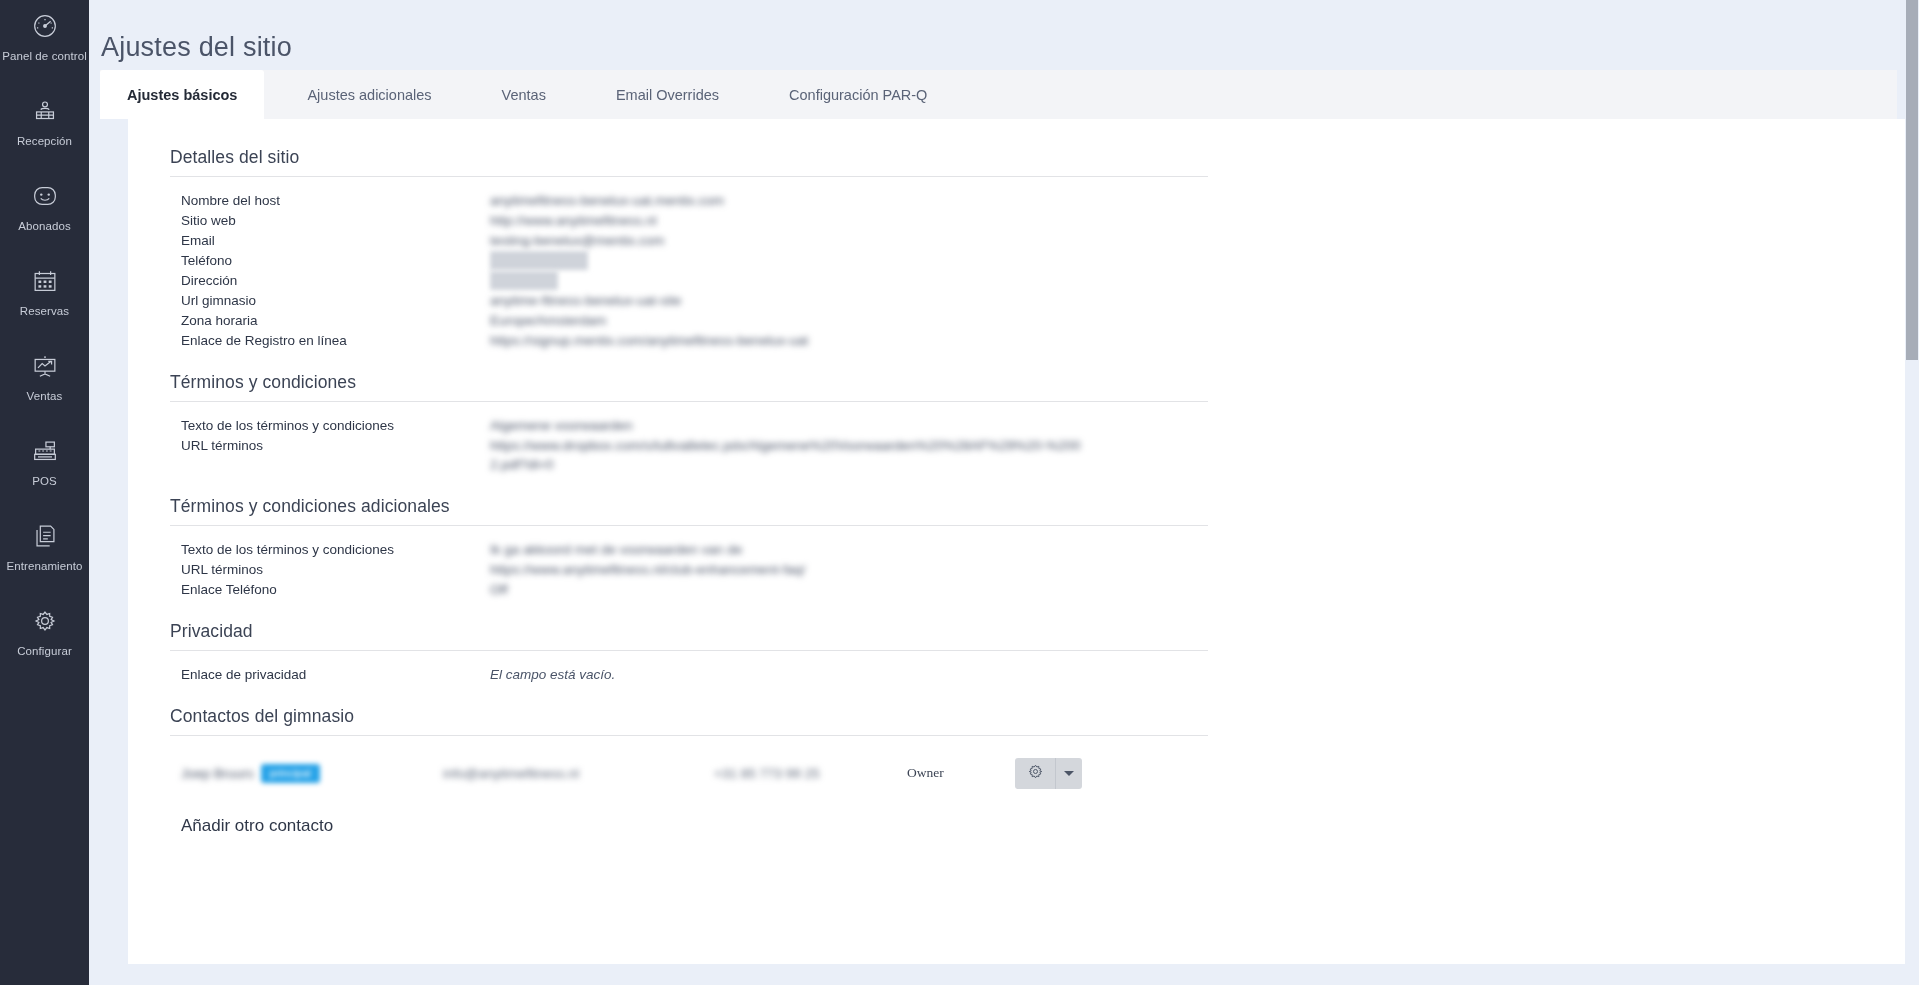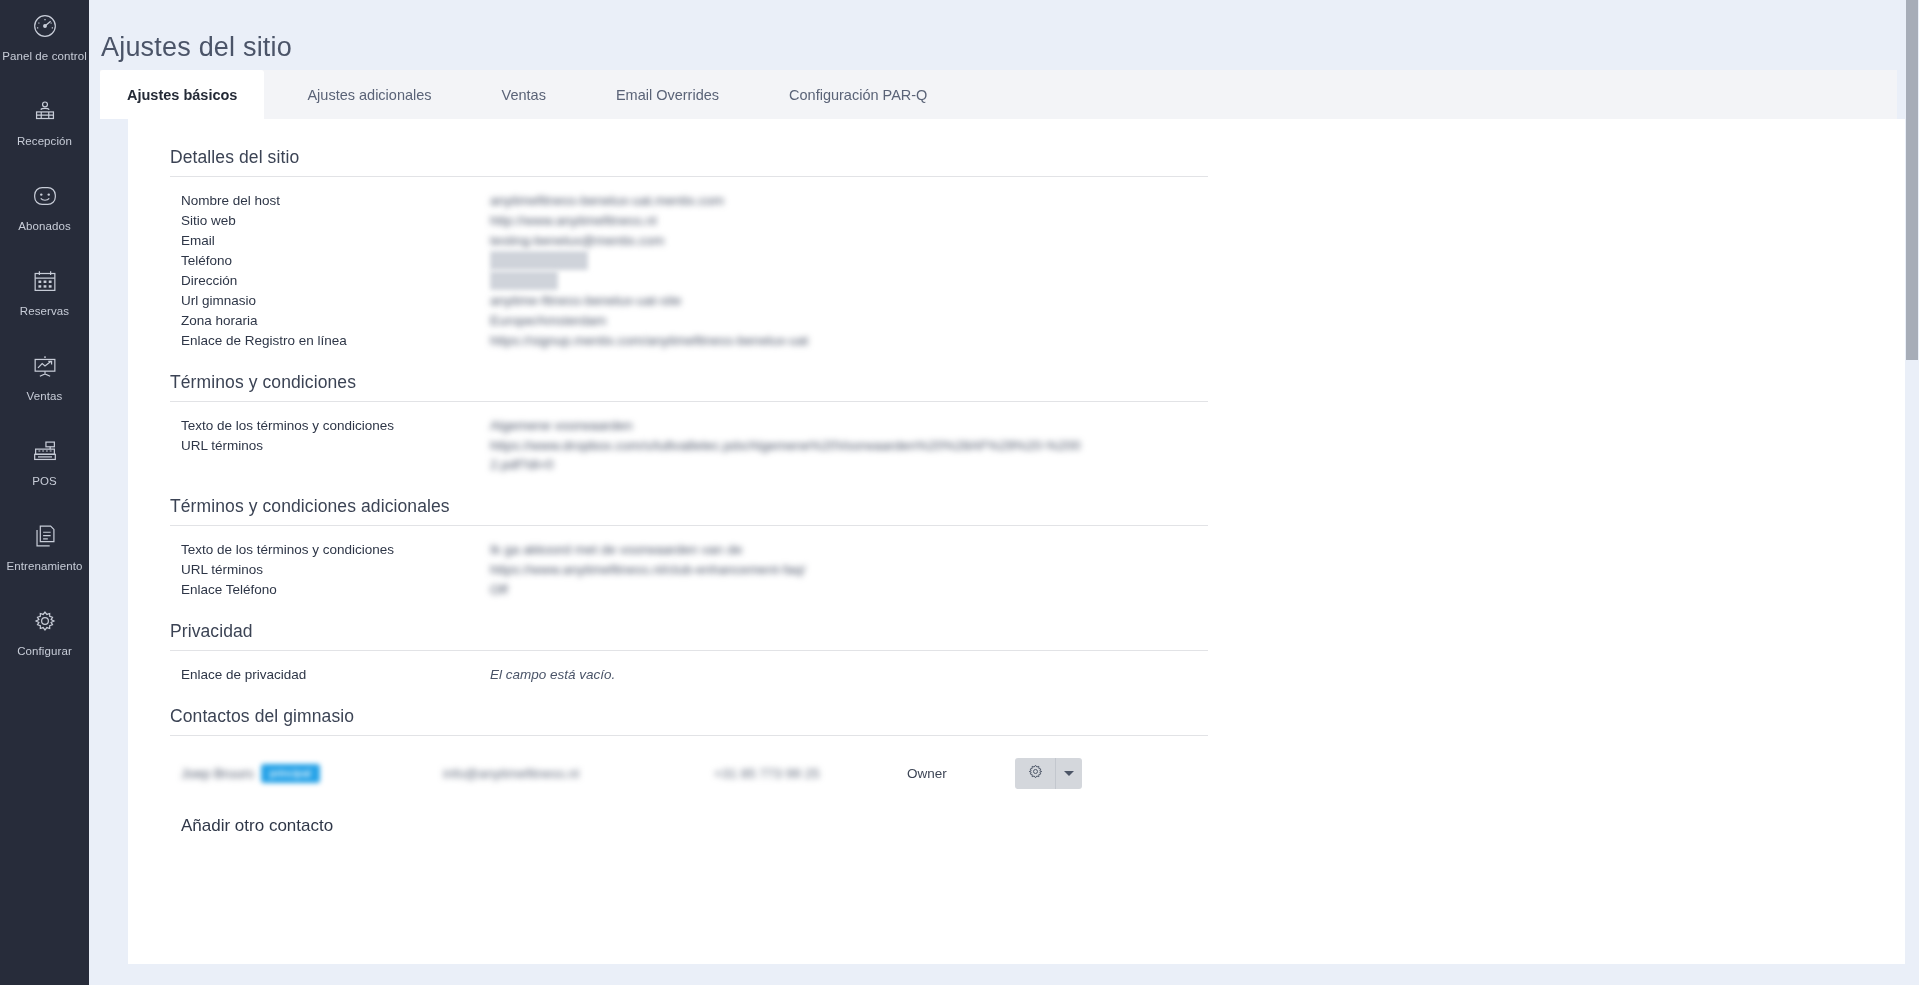--- a/index.html
+++ b/index.html
@@ -167,21 +167,21 @@
   .contact-row {
     display: flex;
     align-items: center;
     height: 46px;
     padding-left: 11px;
     margin-top: 8px;
   }
   .c-name { width: 262px; flex: 0 0 262px; display:flex; align-items:center; gap:7px; font-size:13.5px; color:#444c5e; }
   .c-email { width: 271px; flex: 0 0 271px; font-size:13.5px; color:#5d6678; }
   .c-phone { width: 193px; flex: 0 0 193px; font-size:13.5px; color:#5d6678; }
-  .c-role  { width: 100px; flex: 0 0 100px; font-size:13.5px; color:#3d4555; }
+  .c-role  { width: 100px; flex: 0 0 100px; font-size:13.5px; color:#3d4555;font-family:Liberation Serif, serif; }
   .badge-primary {
     display:inline-block;
     background:#27a3e8;
     color:#ffffff;
     font-size:11px;
     padding:3px 9px 4px 9px;
     border-radius:3px;
     filter: blur(2.4px);
   }
 

